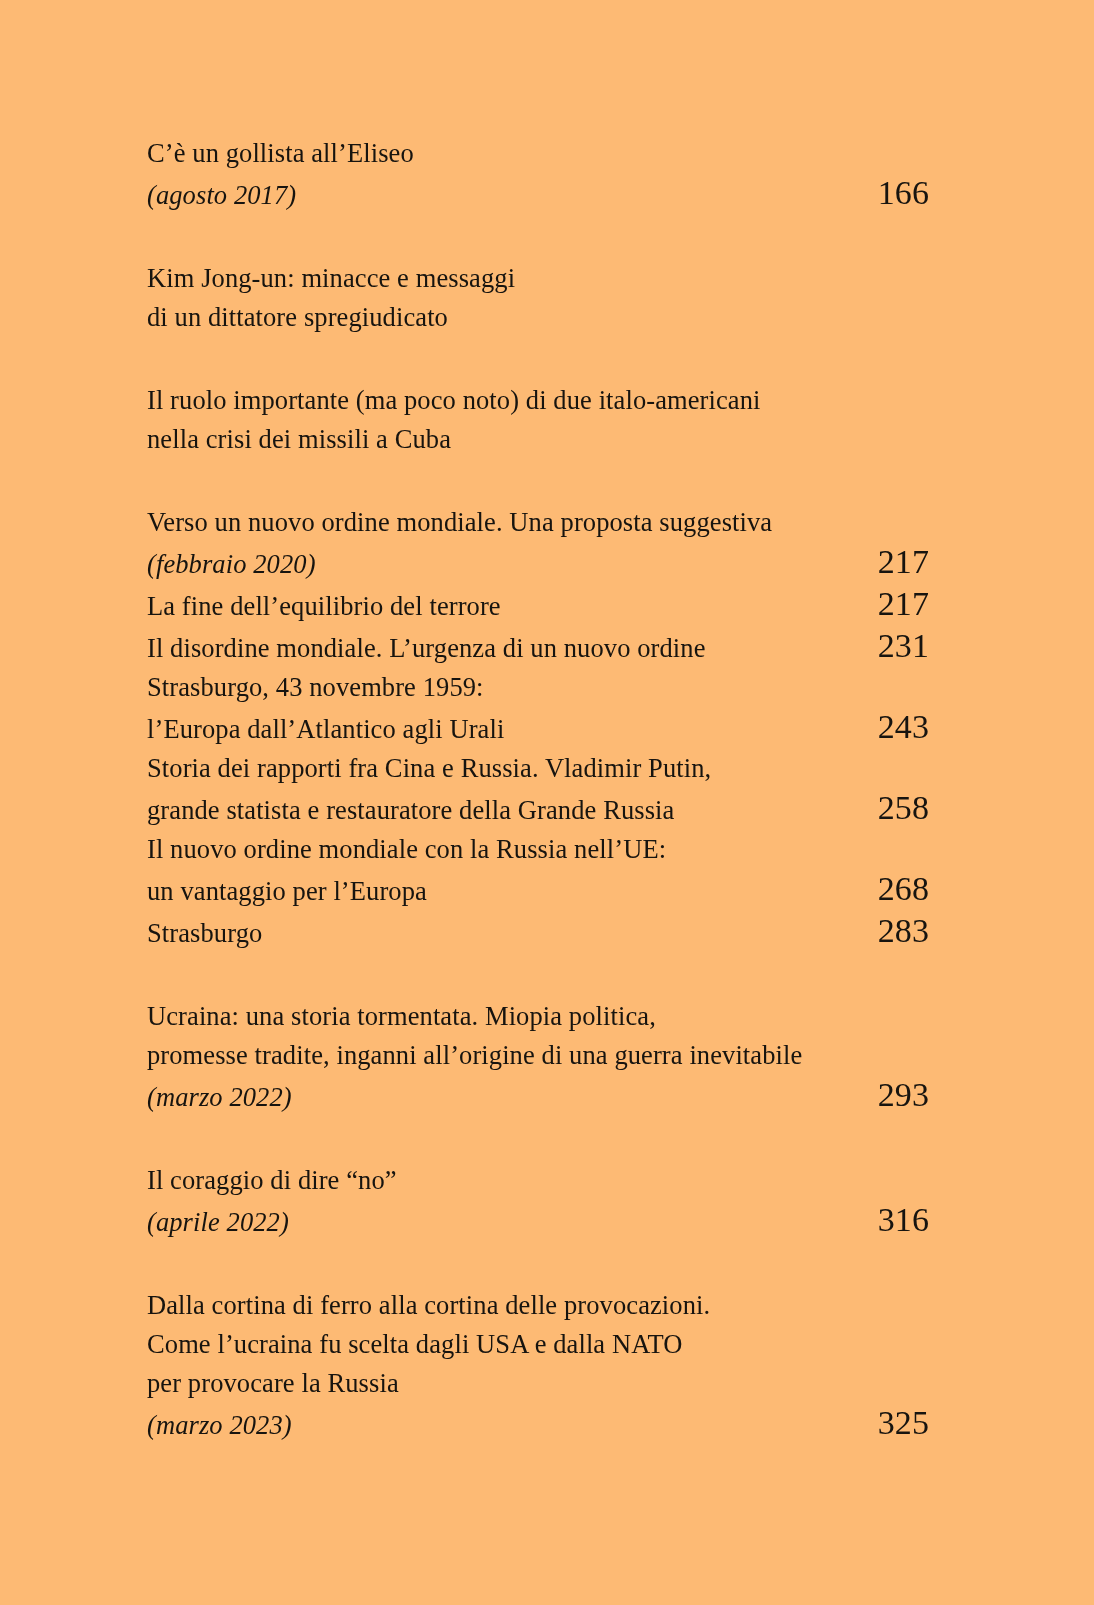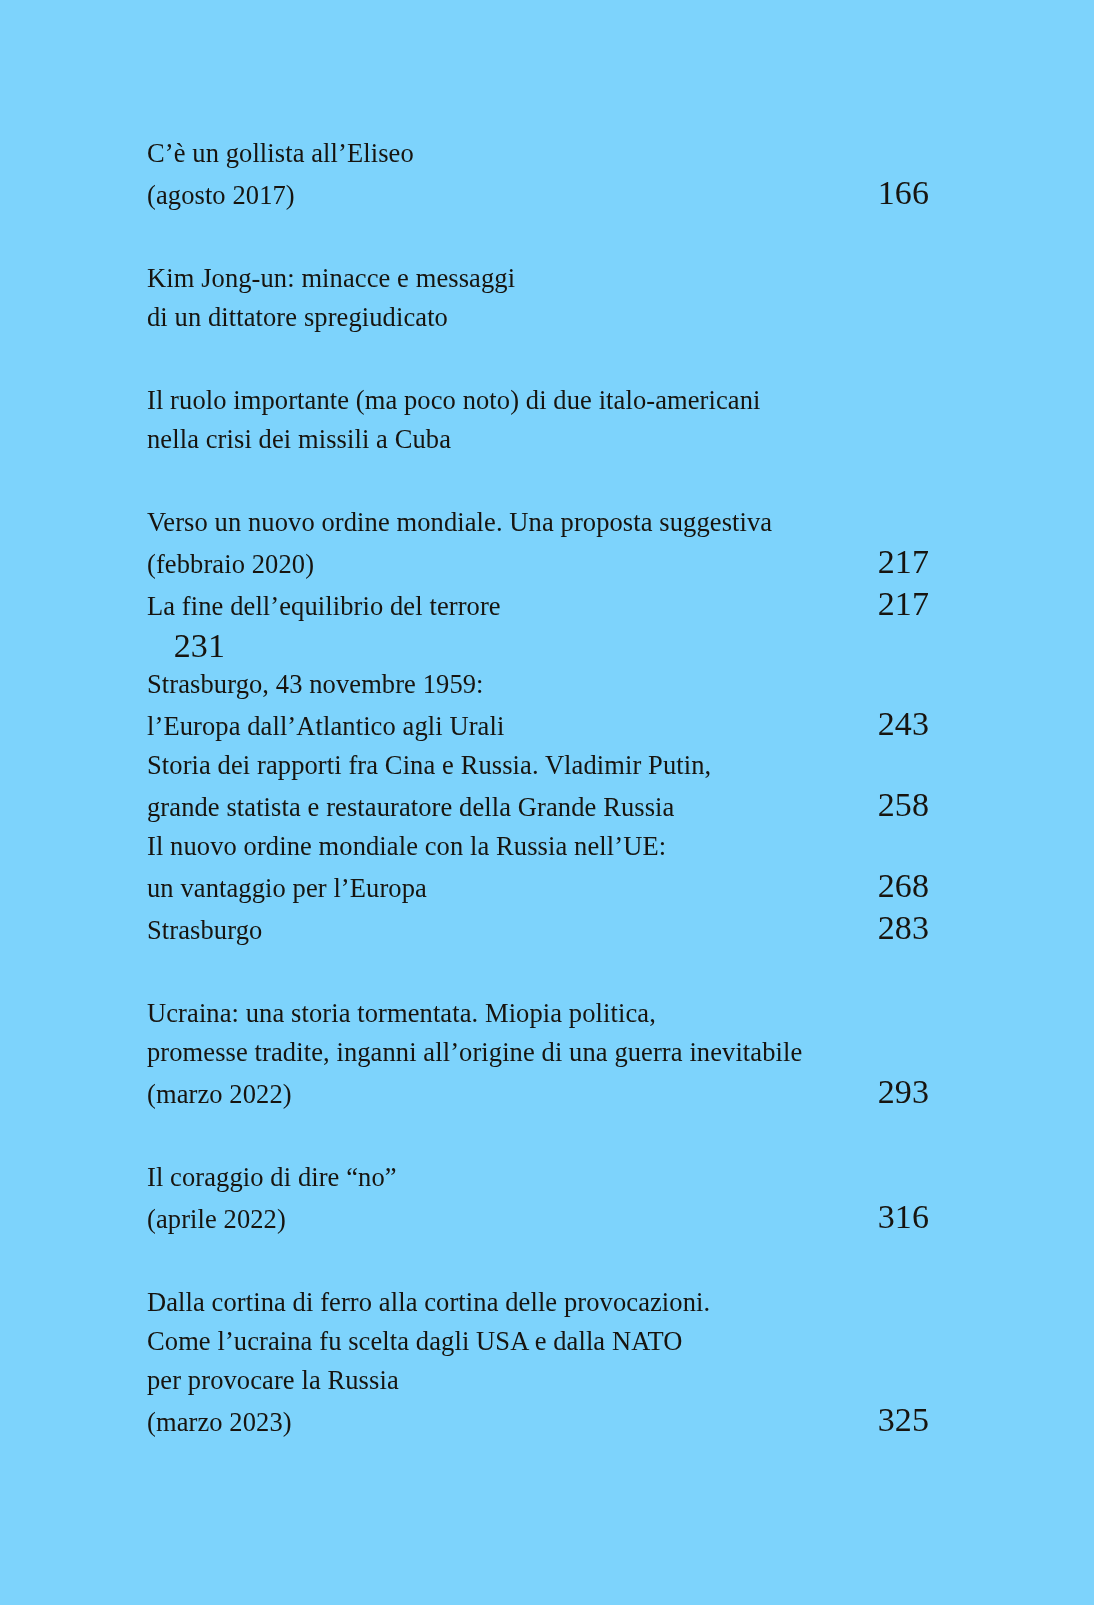--- a/index.html
+++ b/index.html
@@ -49,26 +49,27 @@
     text-align: right;
     min-width: 54px;
     font-size: 34px;
     padding-left: 24px;
   }
   .line .pg:empty {
     min-width: 54px;
   }
   
   .line.date .txt {
+    font-style: italic;
   }
 </style>
 </head>
 <body>
 
-<div class="page" style="background: #7dd3fc; color: rgb(23, 20, 15);">
+<div class="page" style="background: #fdba74; color: rgb(23, 20, 15);">
   <div class="toc" id="toc-root">
       <div class="entry" id="entry-gollista">
         <div class="line">
           <span class="txt">C’è un gollista all’Eliseo</span>
           <span class="pg"></span>
         </div>
         <div class="line date">
           <span class="txt">(agosto 2017)</span>
           <span class="pg">166</span>
         </div>
@@ -100,20 +101,21 @@
         </div>
         <div class="line date">
           <span class="txt">(febbraio 2020)</span>
           <span class="pg">217</span>
         </div>
         <div class="line">
           <span class="txt">La fine dell’equilibrio del terrore</span>
           <span class="pg">217</span>
         </div>
         <div class="line">
+          <span class="txt">Il disordine mondiale. L’urgenza di un nuovo ordine</span>
           <span class="pg">231</span>
         </div>
         <div class="line">
           <span class="txt">Strasburgo, 43 novembre 1959:</span>
           <span class="pg"></span>
         </div>
         <div class="line">
           <span class="txt">l’Europa dall’Atlantico agli Urali</span>
           <span class="pg">243</span>
         </div>

